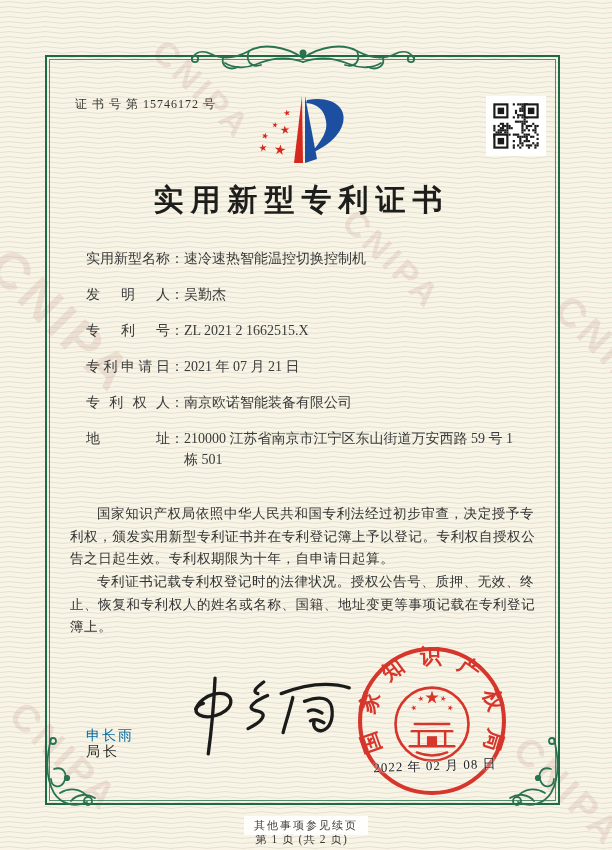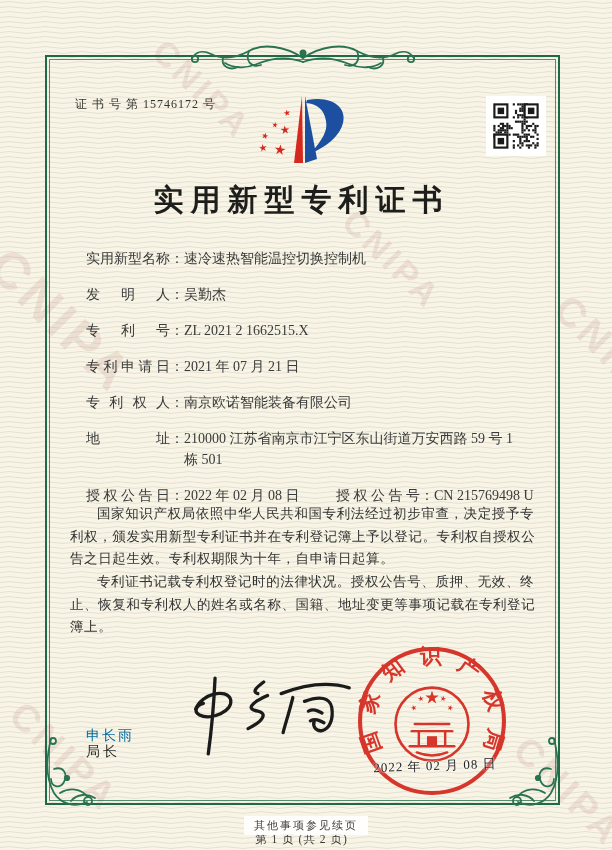--- a/index.html
+++ b/index.html
@@ -317,23 +317,20 @@
       </div>
       <div class="frow">
         <span class="flabel">专利申请日</span><span class="fcolon">：</span><span class="fvalue">2021 年 07 月 21 日</span>
       </div>
       <div class="frow">
         <span class="flabel">专利权人</span><span class="fcolon">：</span><span class="fvalue">南京欧诺智能装备有限公司</span>
       </div>
       <div class="frow">
         <span class="flabel">地址</span><span class="fcolon">：</span><span class="fvalue addr-value">210000 江苏省南京市江宁区东山街道万安西路 59 号 1 栋 501</span>
       </div>
-      <div class="frow">
-        <span class="flabel">授权公告日</span><span class="fcolon">：</span><span class="fvalue grant-date-value">2022 年 02 月 08 日</span><span class="flabel">授权公告号</span><span class="fcolon">：</span><span class="fvalue">CN 215769498 U</span>
-      </div>
     </div>
 
     <div class="legal">
       <p>国家知识产权局依照中华人民共和国专利法经过初步审查，决定授予专利权，颁发实用新型专利证书并在专利登记簿上予以登记。专利权自授权公告之日起生效。专利权期限为十年，自申请日起算。</p>
       <p>专利证书记载专利权登记时的法律状况。授权公告号、质押、无效、终止、恢复和专利权人的姓名或名称、国籍、地址变更等事项记载在专利登记簿上。</p>
     </div>
 
     <div class="signer-title">局长</div>
     <div class="signer-name">申长雨</div>
 

